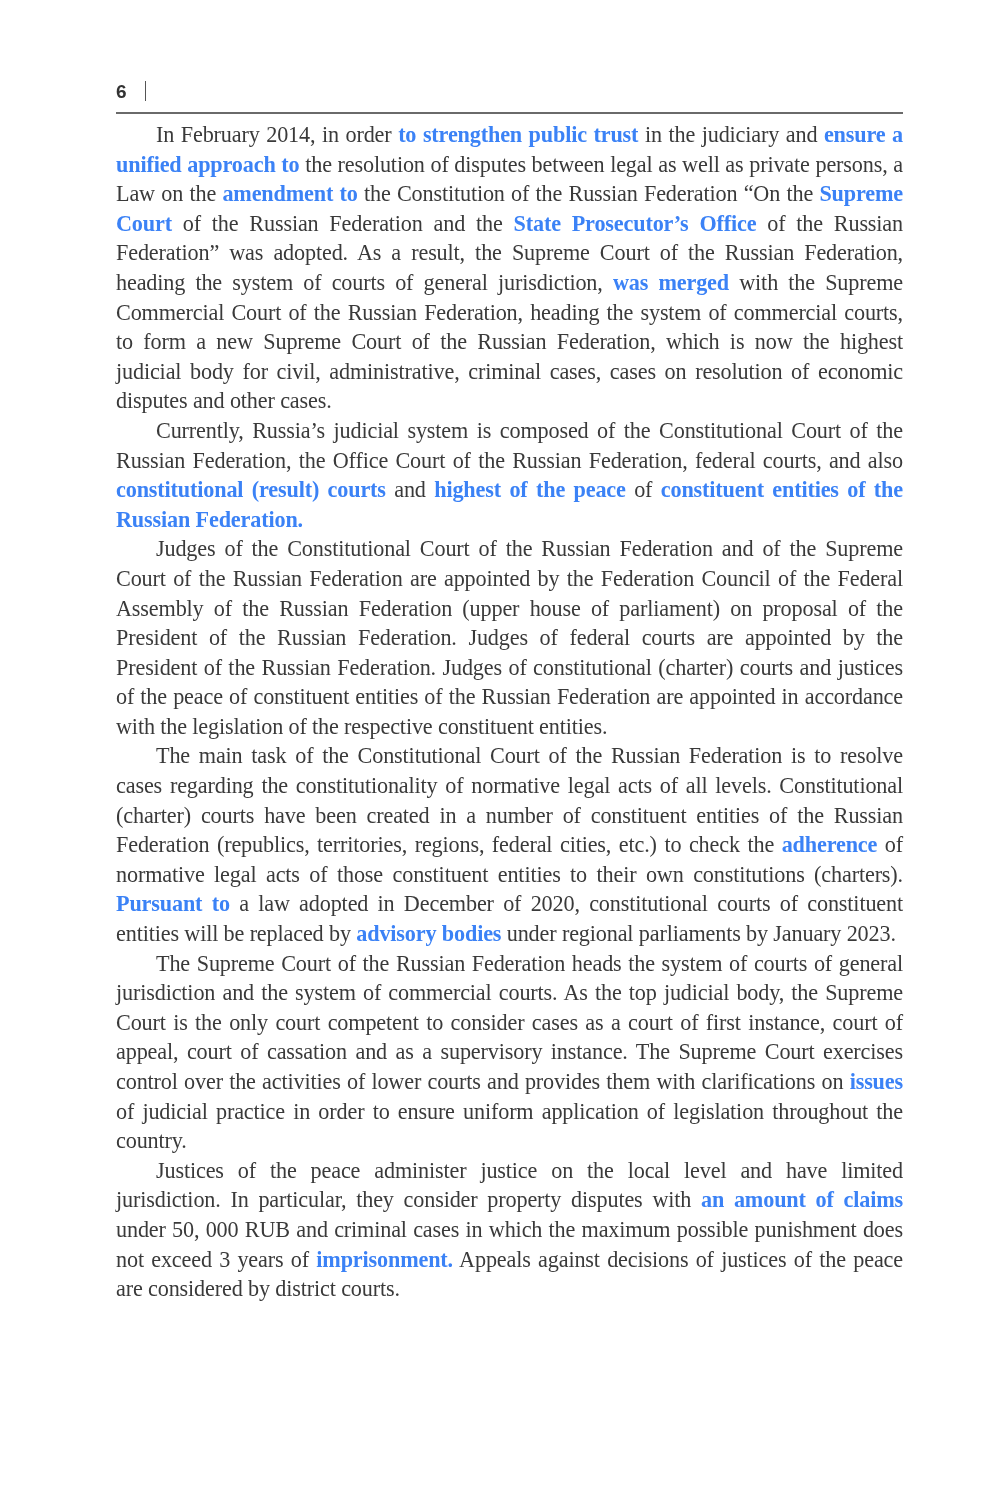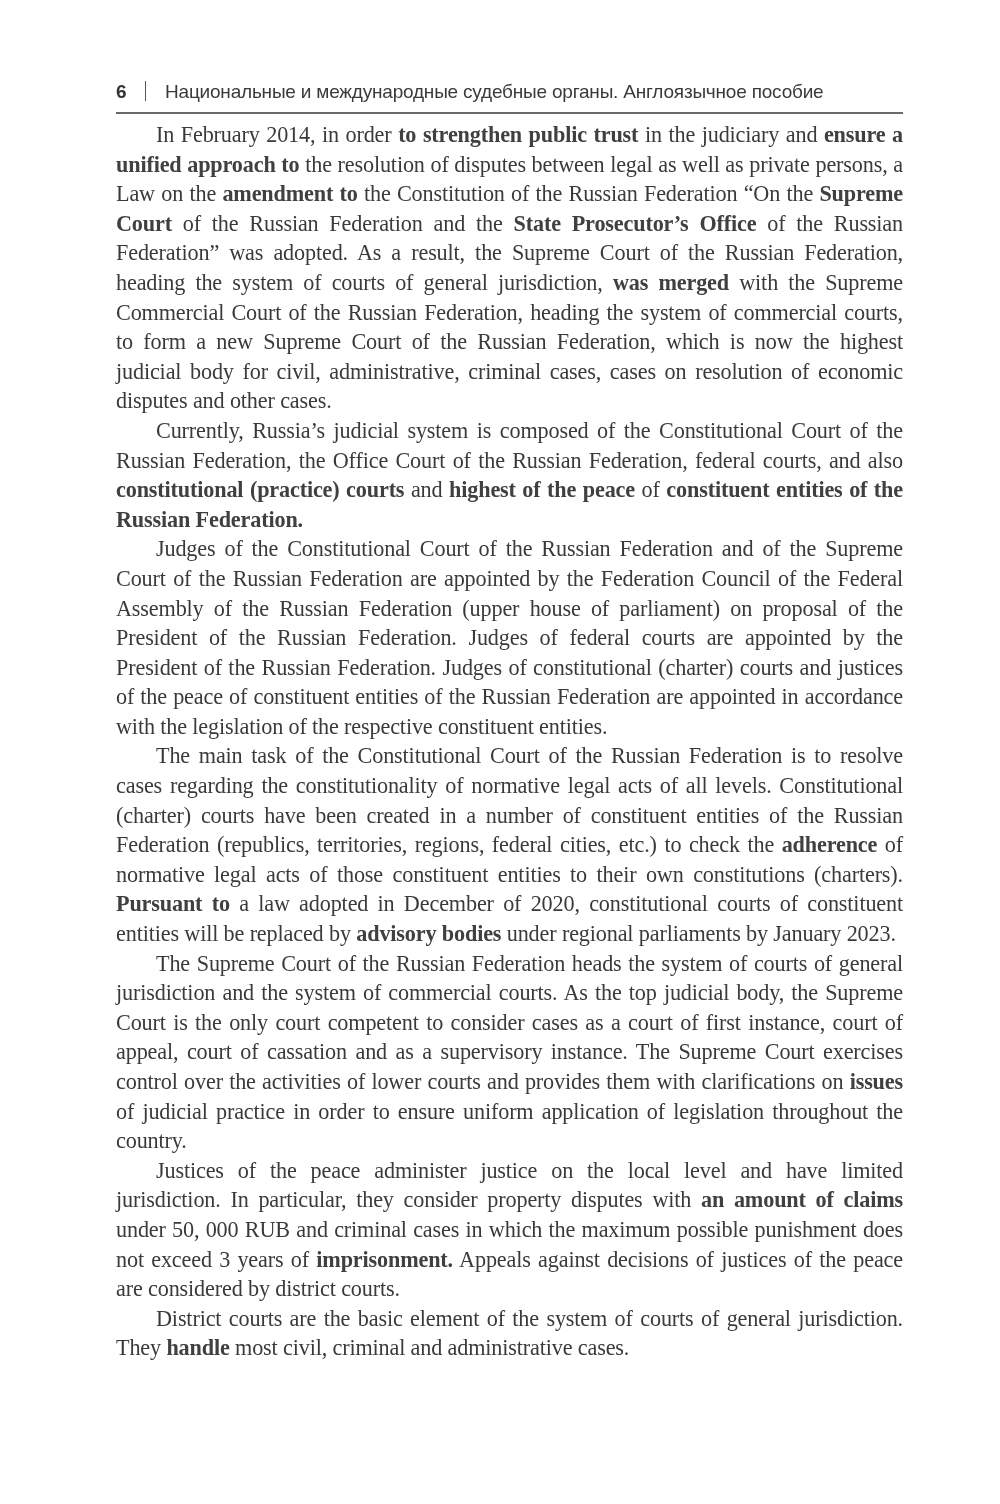--- a/index.html
+++ b/index.html
@@ -4,35 +4,33 @@
 <style>
   html, body { margin: 0; padding: 0; background: #ffffff; }
   body { width: 1000px; height: 1504px; position: relative; overflow: hidden; }
   .page { position: absolute; left: 116px; top: 78px; width: 787px; }
   .header { display: flex; align-items: baseline; height: 30px; font-family: "Liberation Sans", sans-serif; font-size: 19px; color: #3a3a3a; letter-spacing: -0.2px; }
   .header .pg { font-weight: bold; font-size: 19px; color: #333; width: 14px; }
   .header .sep { display: inline-block; width: 1px; height: 20px; background: #555; margin: 0 19px 0 15px; position: relative; top: 3px; }
   .rule { height: 2px; background: #6a6a6a; margin-top: 4px; margin-bottom: 6px; }
   .body { font-family: "Liberation Serif", serif; font-size: 22.2px; line-height: 29.6px; color: #3a3a3a; text-align: justify; letter-spacing: -0.15px; hyphens: manual; }
   .body p { margin: 0; text-indent: 40px; }
-  .body b { font-weight: bold; color: #404040; }
+  .body b { font-weight: bold; color: #3b82f6; }
 </style>
 </head>
 <body>
 
 <div class="page">
   <div class="header">
     <span class="pg">6</span>
     <span class="sep"></span>
-    <span class="title">Национальные и международные судебные органы.  Англоязычное пособие</span>
   </div>
   <div class="rule"></div>
 
   <div class="body">
     <p><span>In February 2014, in order </span><b>to strengthen public trust</b><span> in the judiciary and </span><b>ensure a unified approach to</b><span> the resolution of disputes between legal as well as private persons, a Law on the </span><b>amendment to</b><span> the Constitution of the Rus­sian Federation “On the </span><b>Supreme Court</b><span> of the Russian Federation and the </span><b>State Prosecutor’s Office</b><span> of the Russian Federation” was adopted. As a result, the Supreme Court of the Russian Federation, heading the system of courts of general jurisdiction, </span><b>was merged</b><span> with the Supreme Commercial Court of the Russian Federation, heading the system of commercial courts, to form a new Supreme Court of the Russian Federation, which is now the highest judicial body for civil, administrative, criminal cases, cases on resolution of economic disputes and other cases.</span></p>
-    <p><span>Currently, Russia’s judicial system is composed of the Constitutional Court of the Russian Federation, the Office Court of the Russian Fede­ration, federal courts, and also </span><b>constitutional (practice) courts</b><span> and </span><b>highest of the peace</b><span> of </span><b>constituent entities of the Russian Federation.</b></p>
+    <p><span>Currently, Russia’s judicial system is composed of the Constitutional Court of the Russian Federation, the Office Court of the Russian Fede­ration, federal courts, and also </span><b>constitutional (result) courts</b><span> and </span><b>highest of the peace</b><span> of </span><b>constituent entities of the Russian Federation.</b></p>
     <p><span>Judges of the Constitutional Court of the Russian Federation and of the Supreme Court of the Russian Federation are appointed by the Federation Council of the Federal Assembly of the Russian Federation (upper house of parliament) on proposal of the President of the Russian Federation. Judges of federal courts are appointed by the President of the Russian Federation. Judges of constitutional (charter) courts and justices of the peace of constit­uent entities of the Russian Federation are appointed in accordance with the legislation of the respective constituent entities.</span></p>
     <p><span>The main task of the Constitutional Court of the Russian Federation is to resolve cases regarding the constitutionality of normative legal acts of all levels. Constitutional (charter) courts have been created in a number of constituent entities of the Russian Federation (republics, territories, regions, federal cities, etc.) to check the </span><b>adherence</b><span> of normative legal acts of those constituent entities to their own constitutions (charters). </span><b>Pursuant to</b><span> a law adopted in December of 2020, constitutional courts of constituent entities will be replaced by </span><b>advisory bodies</b><span> under regional parliaments by January 2023.</span></p>
     <p><span>The Supreme Court of the Russian Federation heads the system of courts of general jurisdiction and the system of commercial courts. As the top judicial body, the Supreme Court is the only court competent to consider cases as a court of first instance, court of appeal, court of cassation and as a supervisory instance. The Supreme Court exercises control over the activities of low­er courts and provides them with clarifications on </span><b>issues</b><span> of judicial practice in order to ensure uniform application of legislation throughout the country.</span></p>
     <p><span>Justices of the peace administer justice on the local level and have limited jurisdiction. In particular, they consider property disputes with </span><b>an amount of claims</b><span> under 50, 000 RUB and criminal cases in which the maximum pos­sible punishment does not exceed 3 years of </span><b>imprisonment.</b><span> Appeals against decisions of justices of the peace are considered by district courts.</span></p>
-    <p><span>District courts are the basic element of the system of courts of general jurisdiction. They </span><b>handle</b><span> most civil, criminal and administrative cases.</span></p>
   </div>
 </div>
 
 </body></html>

